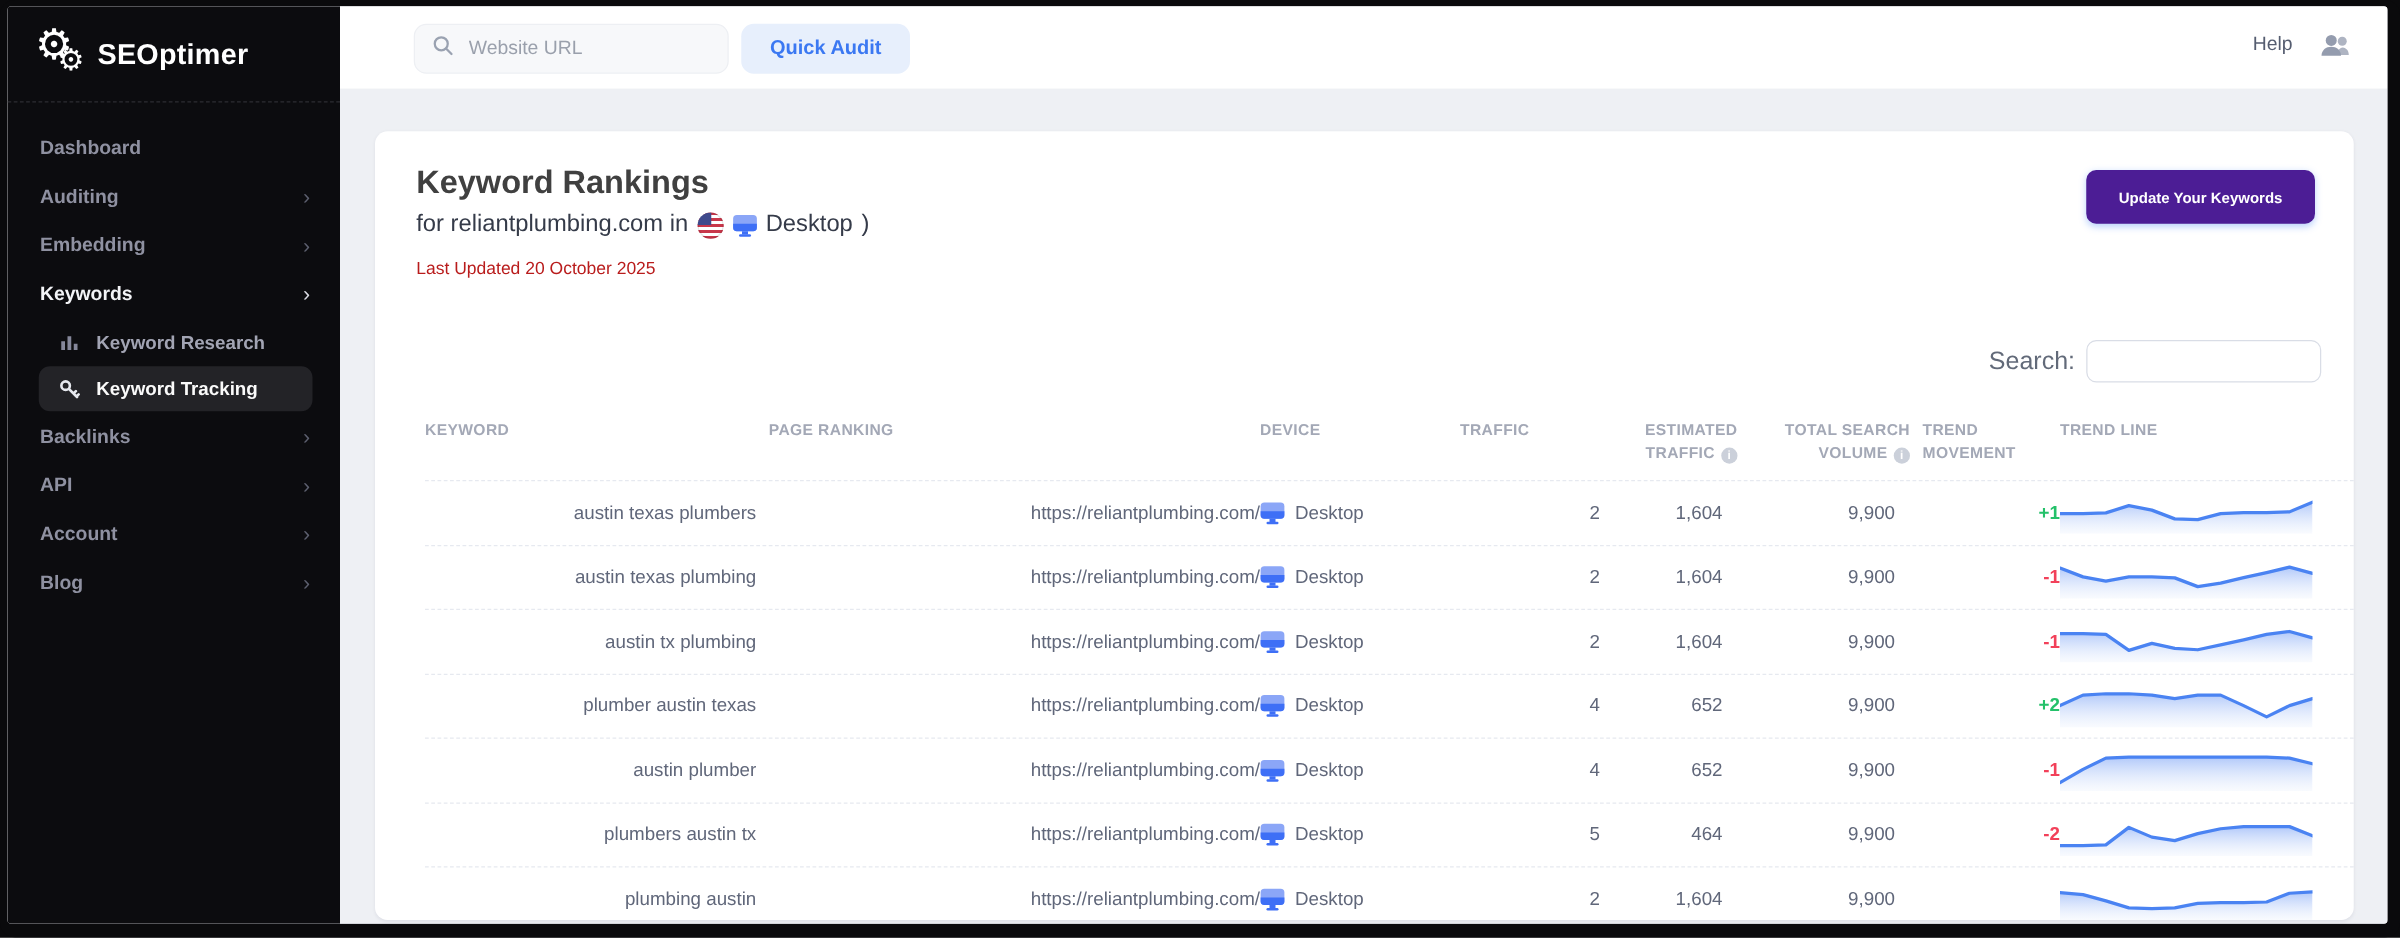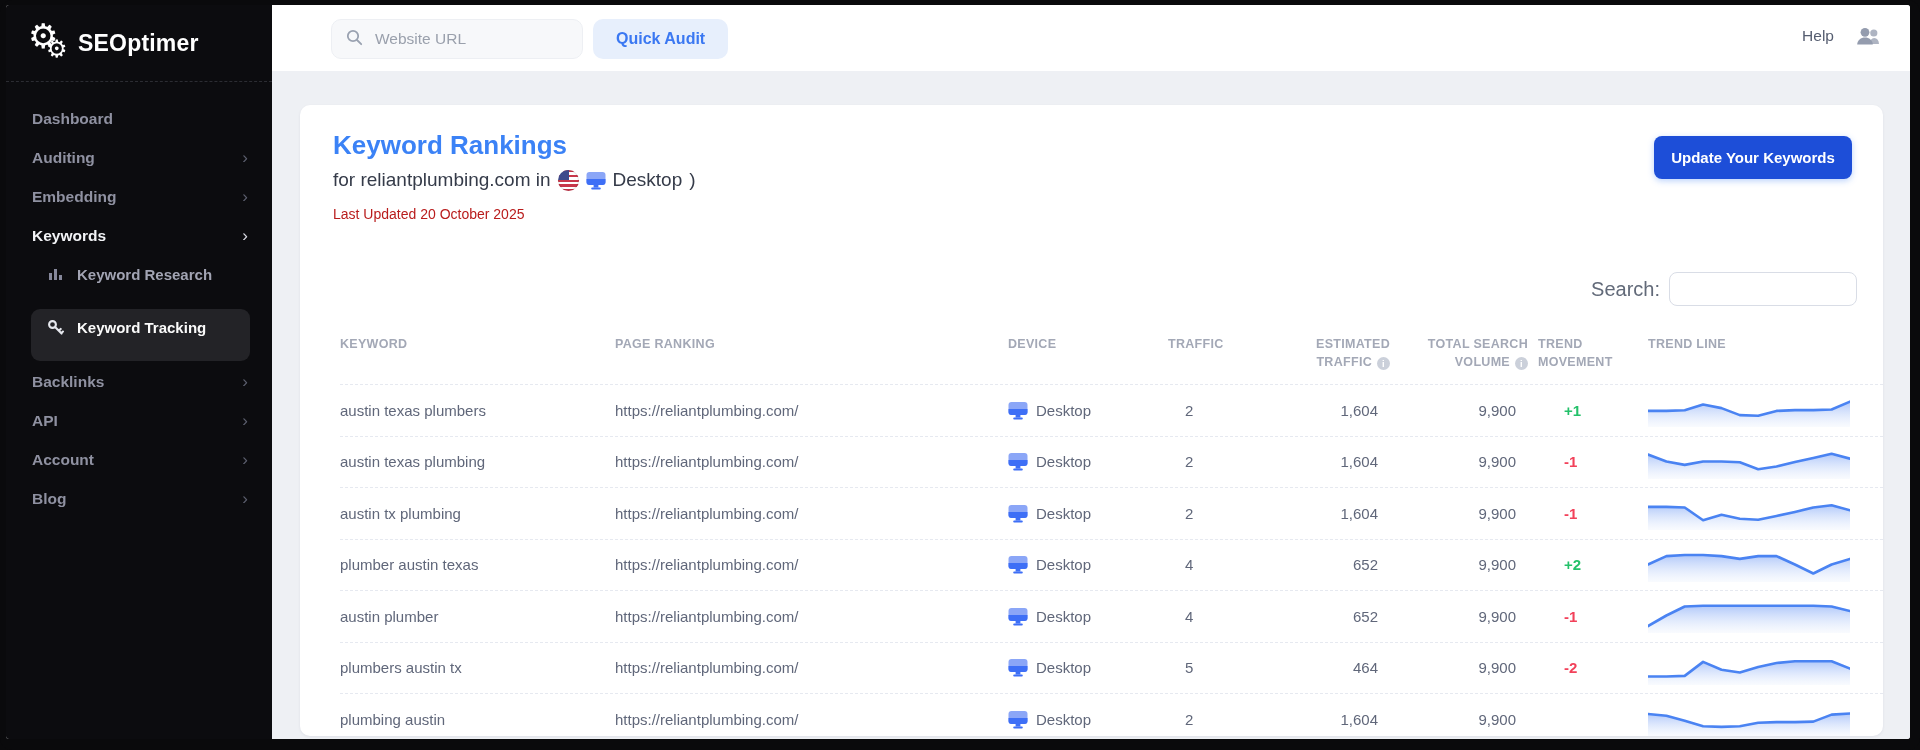--- a/index.html
+++ b/index.html
@@ -13,56 +13,56 @@
   .logo-mark{position:relative;width:42px;height:44px;color:#fff;}
   .logo-mark .g1{position:absolute;left:0;top:-2px;font-size:34px;line-height:34px;}
   .logo-mark .g2{position:absolute;left:18px;top:16px;font-size:24px;line-height:24px;}
   .logo-text{color:#fff;font-size:23px;font-weight:700;letter-spacing:.2px;}
   .sidebar-divider{position:absolute;top:76px;left:0;right:0;border-top:1px dashed #2c2d33;}
   .menu{position:absolute;top:94px;left:0;right:0;}
   .menu-item{height:39px;display:flex;align-items:center;justify-content:space-between;padding:0 24px 0 26px;color:#8f91a1;font-size:15.5px;font-weight:600;cursor:pointer;}
   .menu-item.bold{color:#f3f4f7;}
   .menu-item.bold .chev{color:#d9dae2;}
   .chev{color:#5c5f6e;font-size:17px;line-height:1;font-weight:400;}
-  .sub-item{height:36px;display:flex;align-items:center;gap:13px;margin:1px 22px 1px 25px;padding:0 14px 16px 16px;color:#a2a4b3;font-size:15px;font-weight:600;border-radius:9px;cursor:pointer;}
+  .sub-item{height:36px;display:flex;align-items:center;gap:13px;margin:1px 22px 1px 25px;padding:0 14px 0 16px;color:#a2a4b3;font-size:15px;font-weight:600;border-radius:9px;cursor:pointer;}
   .sub-item.active{background:#232327;color:#fafafa;font-weight:700;}
   .sub-icon{display:inline-flex;width:17px;justify-content:center;}
 
   
   .topbar{position:absolute;left:266px;right:0;top:0;height:66px;background:#ffffff;}
   .url-box{position:absolute;left:59px;top:14px;width:252px;height:40px;background:#f7f8fa;border:1px solid #edeff3;border-radius:10px;display:flex;align-items:center;gap:10px;padding:0 14px;box-sizing:border-box;}
   .url-box input{border:none;outline:none;background:transparent;font-size:15.5px;color:#0f766e;width:180px;font-family:inherit;}
   .url-box input::placeholder{color:#9aa0ac;}
   .quick-audit{position:absolute;left:321px;top:14px;height:40px;padding:0 23px;background:#e7effc;color:#3b78f2;font-size:16px;font-weight:600;border:none;border-radius:10px;cursor:pointer;font-family:inherit;}
   .help{position:absolute;right:76px;top:22px;color:#555d70;font-size:15.5px;cursor:pointer;}
   .user-icon{position:absolute;right:28px;top:21px;cursor:pointer;}
 
   
   .main{position:absolute;left:266px;top:66px;right:0;bottom:0;background:#eef0f4;}
   .card{position:absolute;left:28px;right:27px;top:34px;bottom:3px;background:#fff;border-radius:10px;box-shadow:0 1px 3px rgba(25,35,65,.07);}
-  .page-title{position:absolute;left:33px;top:25px;font-size:26px;font-weight:700;color:#3b82f6;}
+  .page-title{position:absolute;left:33px;top:25px;font-size:26px;font-weight:700;color:#404040;}
   .subtitle{position:absolute;left:33px;top:64px;font-size:19px;color:#353b49;display:flex;align-items:center;gap:7px;white-space:nowrap;}
   .flag{width:21px;height:21px;border-radius:50%;background:repeating-linear-gradient(to bottom,#c8374a 0 2.4px,#fff 2.4px 4.8px);position:relative;overflow:hidden;box-shadow:inset 0 0 0 1px rgba(0,0,0,.10);flex:0 0 auto;}
   .flag::after{content:"";position:absolute;left:0;top:0;width:55%;height:50%;background:#3f4a8c;}
   .last-updated{position:absolute;left:33px;top:101px;font-size:14px;color:#b91c1c;}
-  .update-btn{position:absolute;right:31px;top:31px;width:198px;height:43px;background:#1d4ed8;color:#fff;border:none;border-radius:8px;font-size:15px;font-weight:700;cursor:pointer;box-shadow:0 2px 6px rgba(64,128,247,.35);font-family:inherit;}
+  .update-btn{position:absolute;right:31px;top:31px;width:183px;height:43px;background:#4c1d95;color:#fff;border:none;border-radius:8px;font-size:12px;font-weight:700;cursor:pointer;box-shadow:0 2px 6px rgba(64,128,247,.35);font-family:inherit;}
   .search-row{position:absolute;right:26px;top:167px;display:flex;align-items:center;gap:9px;}
   .search-row label{font-size:20px;color:#626a79;}
   .search-row input{width:188px;height:34px;border:1px solid #d9dde6;border-radius:8px;box-sizing:border-box;outline:none;padding:0 10px;font-size:14px;color:#3c4250;font-family:inherit;}
 
   
   .table{position:absolute;left:40px;top:222px;width:1543px;}
   .tgrid{display:grid;grid-template-columns:275px 393px 160px 112px 110px 138px 120px 235px;}
   .thead{height:58px;border-bottom:1px dashed #e6e9f0;box-sizing:border-box;padding-top:8px;}
   .th{font-size:12.5px;font-weight:700;color:#a3a8b6;letter-spacing:.3px;line-height:1.45;}
   .th.right{text-align:right;}
   .th.pad{padding-left:10px;}
   .info-icon{display:inline-block;width:13px;height:13px;border-radius:50%;background:#cbd0da;color:#fff;font-size:9.5px;font-weight:700;text-align:center;line-height:13px;margin-left:5px;vertical-align:-1px;}
   .trow{height:51.5px;border-bottom:1px dashed #e6e9f0;box-sizing:border-box;align-items:center;}
-  .td{font-size:15px;color:#60677a;}
+  .td{font-size:15px;color:#60677a;text-align:right;}
   .td.kw{padding-right:10px;}
   .td.pos{padding-left:17px;}
   .td.num{text-align:right;padding-right:12px;}
   .td.device{display:flex;align-items:center;gap:8px;}
   .td.move{padding-left:36px;font-weight:600;}
   .move.up{color:#24c16a;}
   .move.down{color:#f2415a;}
   .td.trend{display:flex;align-items:center;padding-left:0;}
   .spark{display:block;}
 </style>

